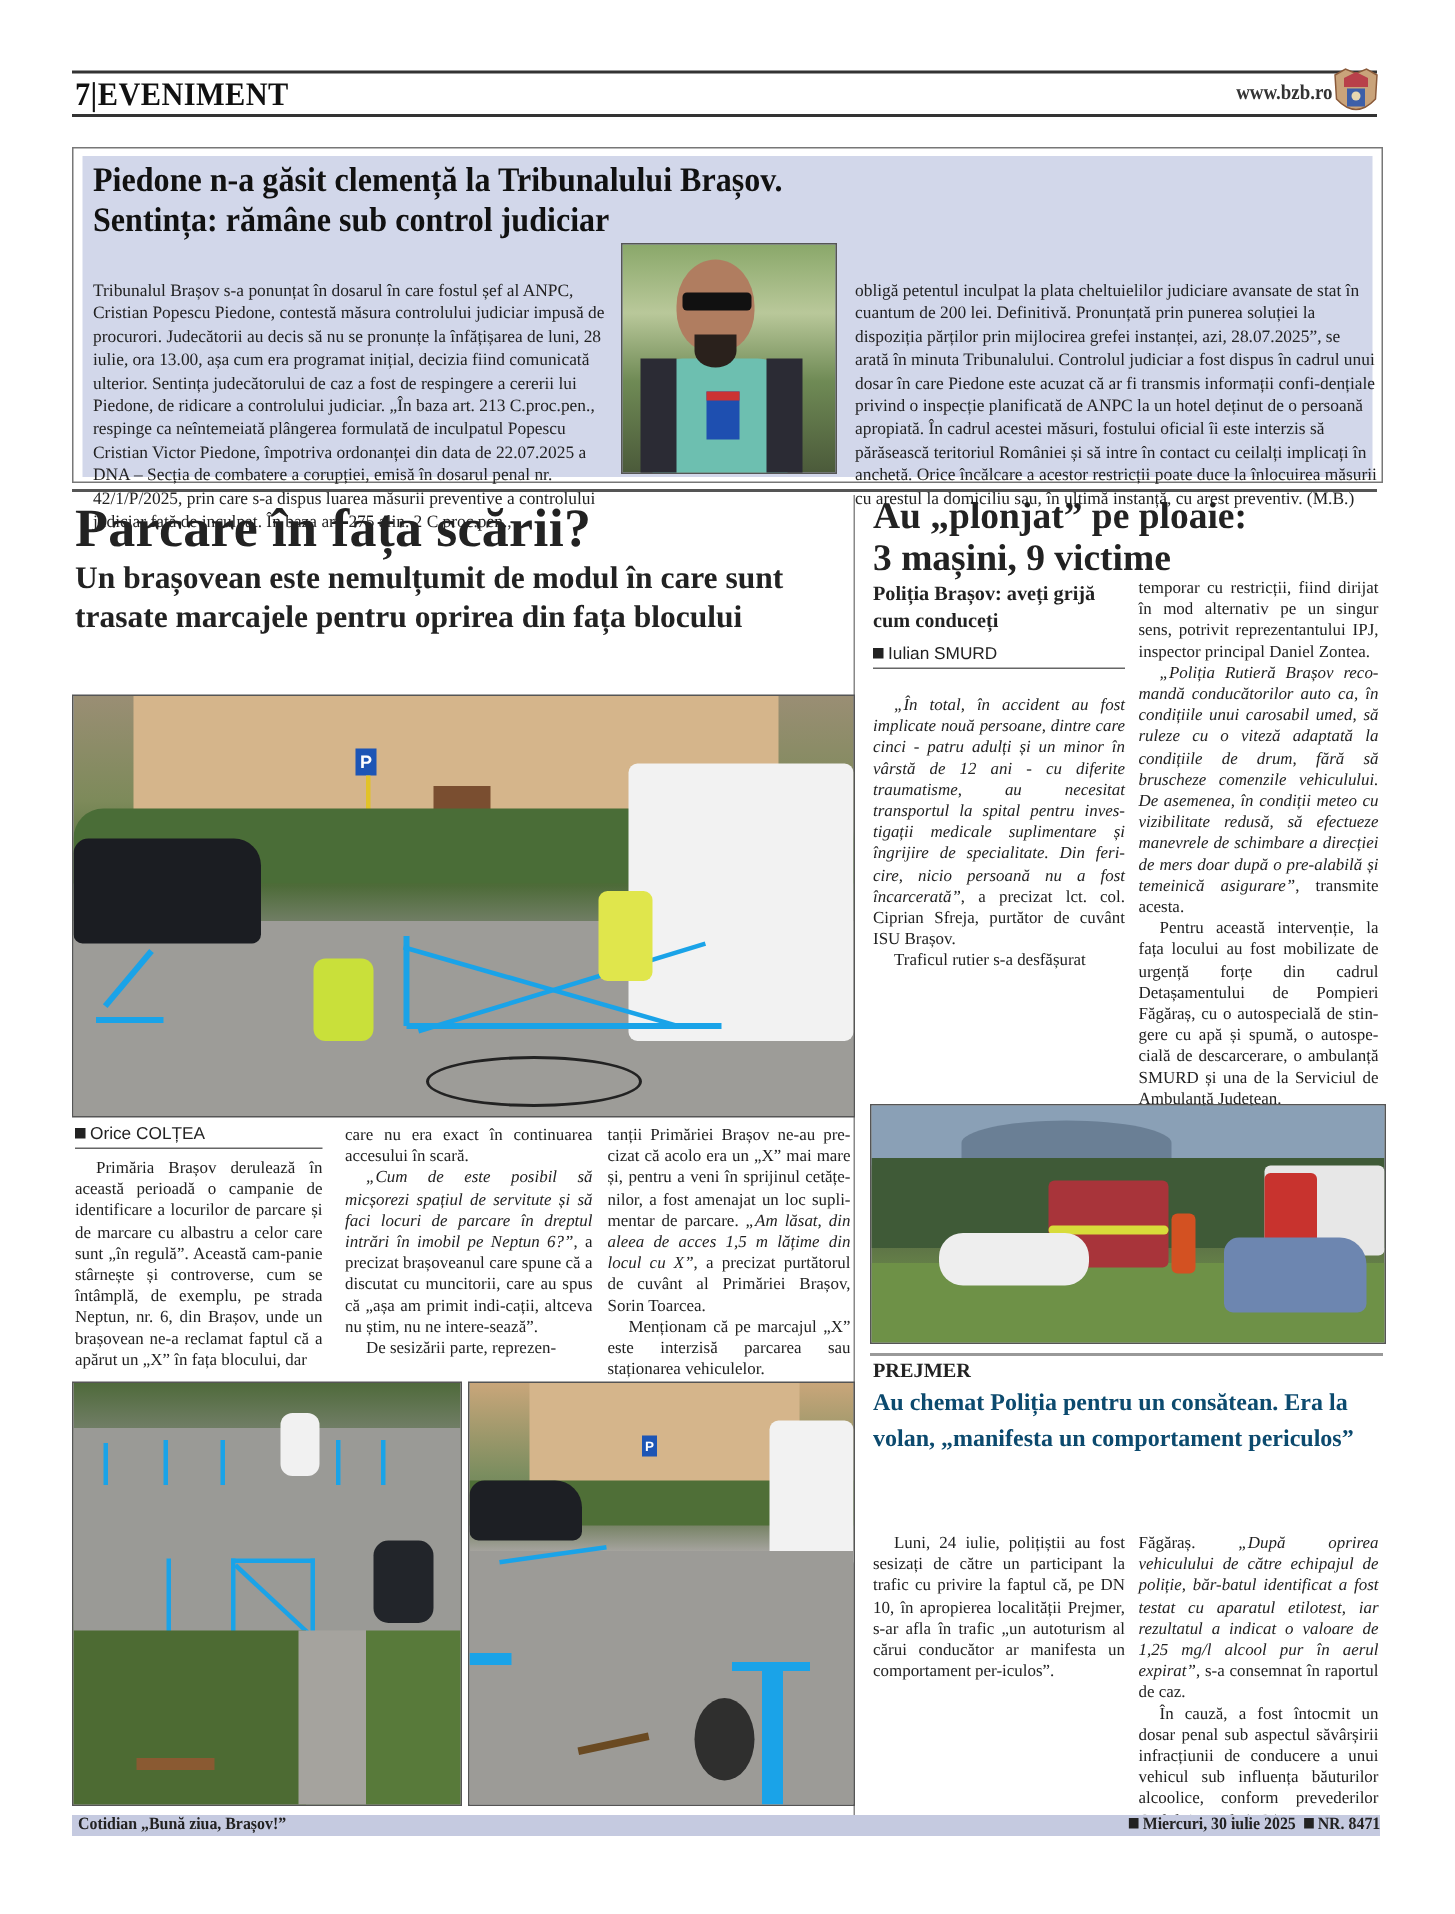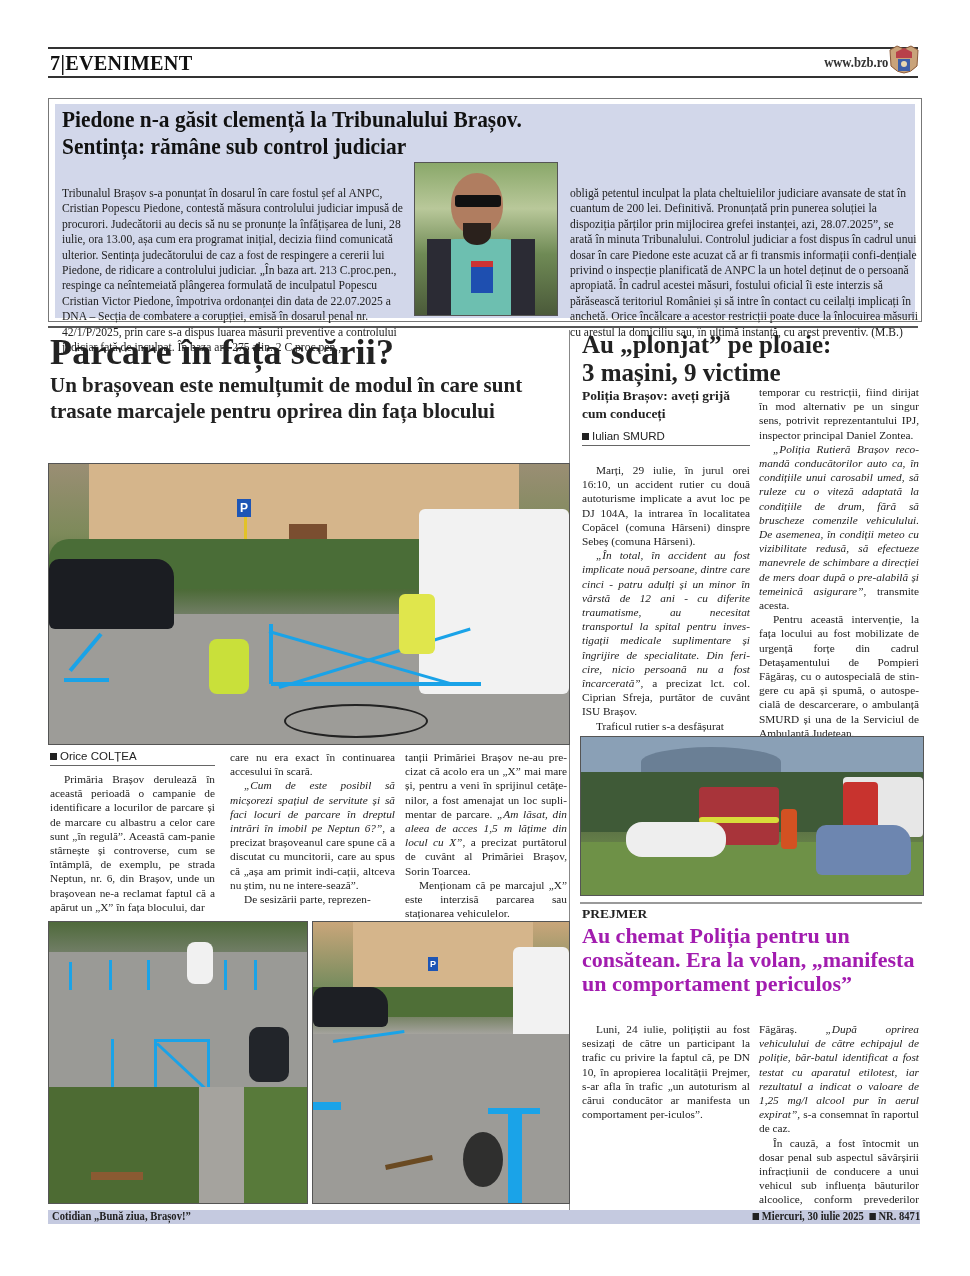--- a/index.html
+++ b/index.html
@@ -49,21 +49,21 @@
     background:linear-gradient(180deg,#c9a67a 0%,#7a8d5f 22%,#6a7a55 32%,#a6a49f 40%,#9b9a96 100%);}
   
   .h2{left:582px;top:331px;font-size:25px;font-weight:bold;line-height:28px;color:#222;}
   .h2-sub{left:582px;top:387px;width:170px;font-size:13.5px;font-weight:bold;line-height:18px;color:#222;}
   .rc1{left:582px;top:463px;width:168px;}
   .rc2{left:759px;top:385px;width:160px;}
   .p-accident{left:580px;top:736px;width:342px;height:158px;border:1px solid #555;
     background:linear-gradient(180deg,#7f95a8 0%,#4d6346 30%,#5a6e45 55%,#6b8a4a 75%,#76984f 100%);}
   .rule-prejmer{left:580px;top:902px;width:342px;height:2px;background:#999;}
   .kicker{left:582px;top:906px;font-size:13.5px;font-weight:bold;color:#222;}
-  .h3{left:582px;top:924px;width:340px;font-size:22px;font-weight:bold;line-height:24px;color:#a21caf;}
+  .h3{left:582px;top:924px;width:340px;font-size:16px;font-weight:bold;line-height:24px;color:#0c4a6e;}
   .pc1{left:582px;top:1022px;width:168px;}
   .pc2{left:759px;top:1022px;width:160px;}
   
   .footer{left:48px;top:1210px;width:872px;height:14px;background:#c5cae0;}
   .foot-l{left:52px;top:1210px;font-size:11.5px;font-weight:bold;color:#222;transform:scaleX(0.92);transform-origin:left;}
   .foot-r{right:50px;top:1210px;font-size:11.5px;font-weight:bold;color:#222;transform:scaleX(0.92);transform-origin:right;}
   .sq{display:inline-block;width:7px;height:7px;background:#222;margin:0 3px 1px 0;vertical-align:middle;}
   
   .blueline{position:absolute;background:#1aa3e8;}
   .car{position:absolute;border-radius:10px 18px 6px 6px;}
@@ -188,21 +188,20 @@
   <div>Au „plonjat” pe ploaie:</div>
   <div>3 mașini, 9 victime</div>
 </div>
 <div class="abs h2-sub">Poliția Brașov: aveți grijă cum conduceți</div>
 <div class="abs byline" style="left:582px;top:430px;">
   <span class="sq"></span><span>Iulian SMURD</span>
 </div>
 <div class="abs byline-rule" style="left:582px;top:445px;width:168px;"></div>
 
 <div class="abs col rc1">
-  <div class="ind">Marți, 29 iulie, în jurul orei 16:10, un accident rutier cu două autoturisme implicate a avut loc pe DJ 104A, la intrarea în localitatea Copăcel (comuna Hârseni) dinspre Sebeș (comuna Hârseni).</div>
   <div class="ind"><span class="it">„În total, în accident au fost implicate nouă persoane, dintre care cinci - patru adulți și un minor în vârstă de 12 ani - cu diferite traumatisme, au necesitat transportul la spital pentru inves-tigații medicale suplimentare și îngrijire de specialitate. Din feri-cire, nicio persoană nu a fost încarcerată”</span><span>, a precizat lct. col. Ciprian Sfreja, purtător de cuvânt ISU Brașov.</span></div>
   <div class="ind">Traficul rutier s-a desfășurat</div>
 </div>
 <div class="abs col rc2">
   <div>temporar cu restricții, fiind dirijat în mod alternativ pe un singur sens, potrivit reprezentantului IPJ, inspector principal Daniel Zontea.</div>
   <div class="ind"><span class="it">„Poliția Rutieră Brașov reco-mandă conducătorilor auto ca, în condițiile unui carosabil umed, să ruleze cu o viteză adaptată la condițiile de drum, fără să bruscheze comenzile vehiculului. De asemenea, în condiții meteo cu vizibilitate redusă, să efectueze manevrele de schimbare a direcției de mers doar după o pre-alabilă și temeinică asigurare”</span><span>, transmite acesta.</span></div>
   <div class="ind">Pentru această intervenție, la fața locului au fost mobilizate de urgență forțe din cadrul Detașamentului de Pompieri Făgăraș, cu o autospecială de stin-gere cu apă și spumă, o autospe-cială de descarcerare, o ambulanță SMURD și una de la Serviciul de Ambulanță Județean.</div>
 </div>
 
 <div class="abs photo p-accident">

